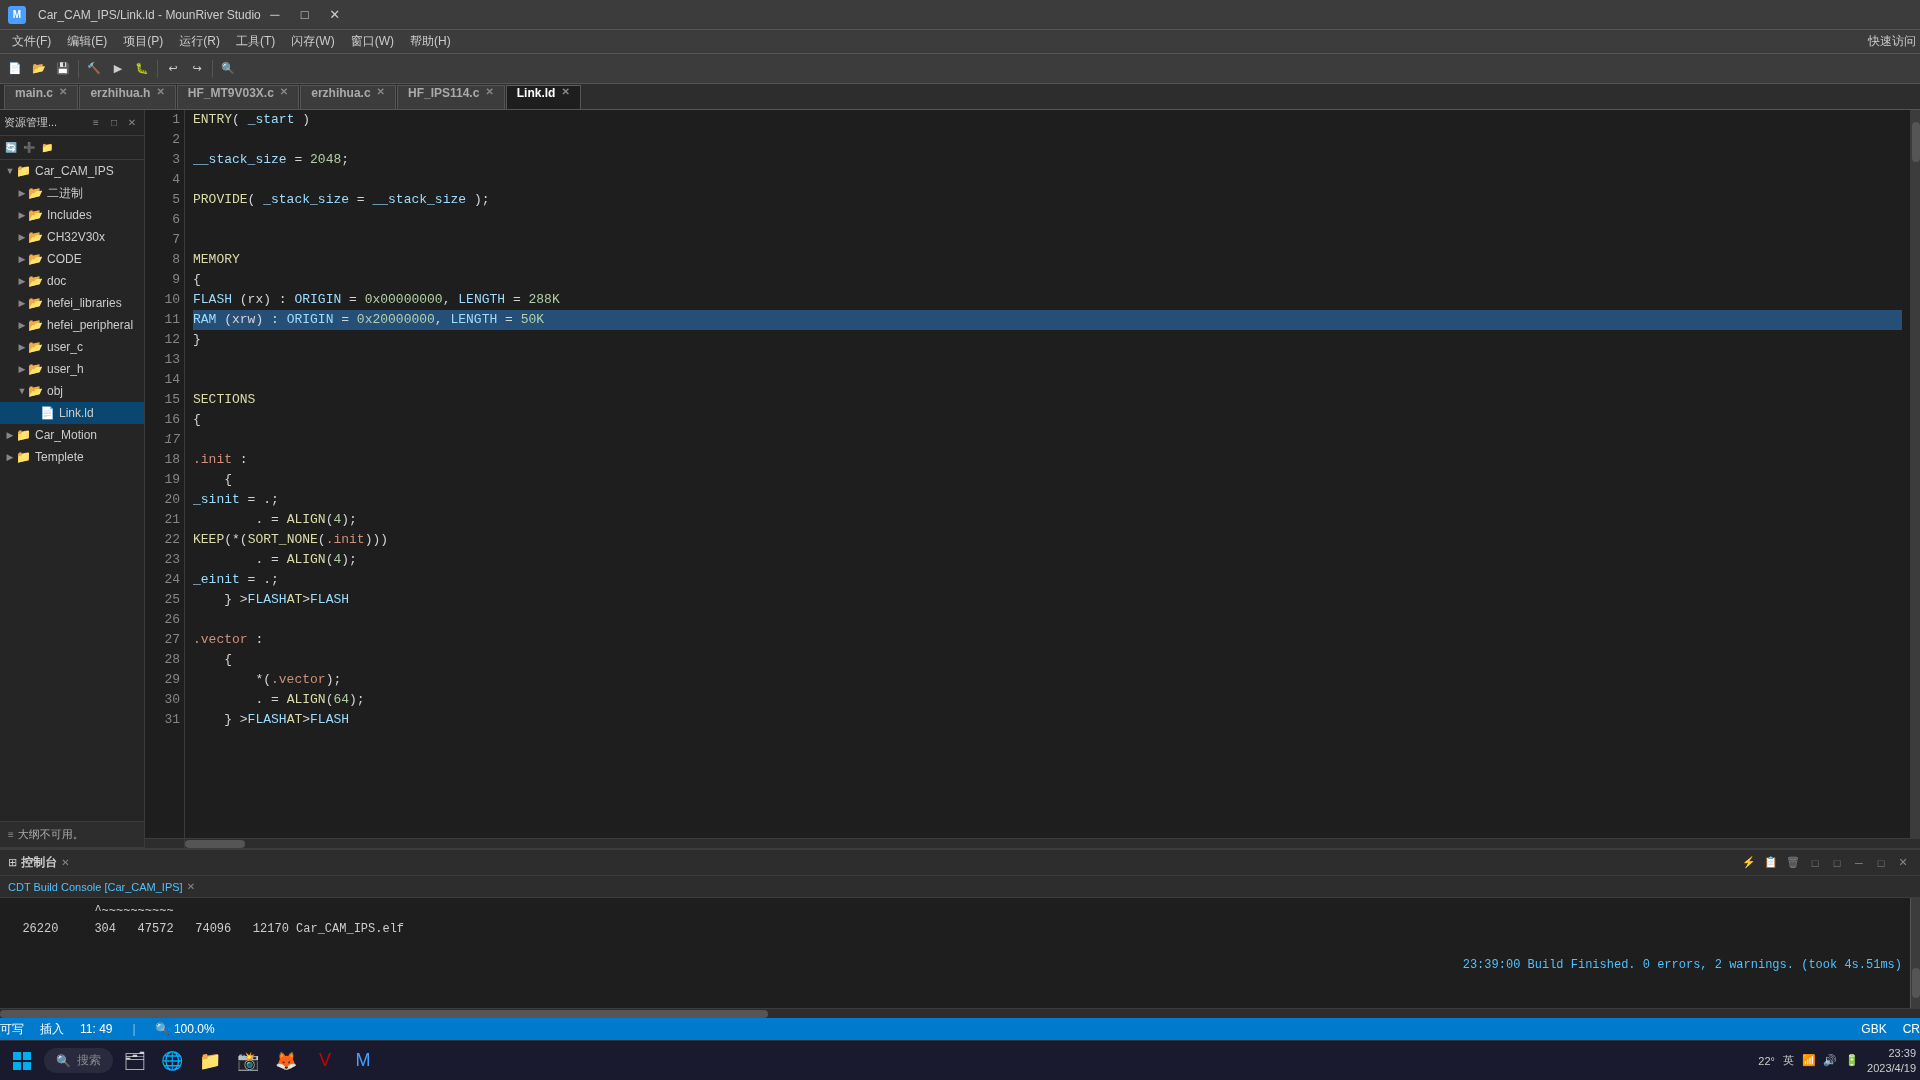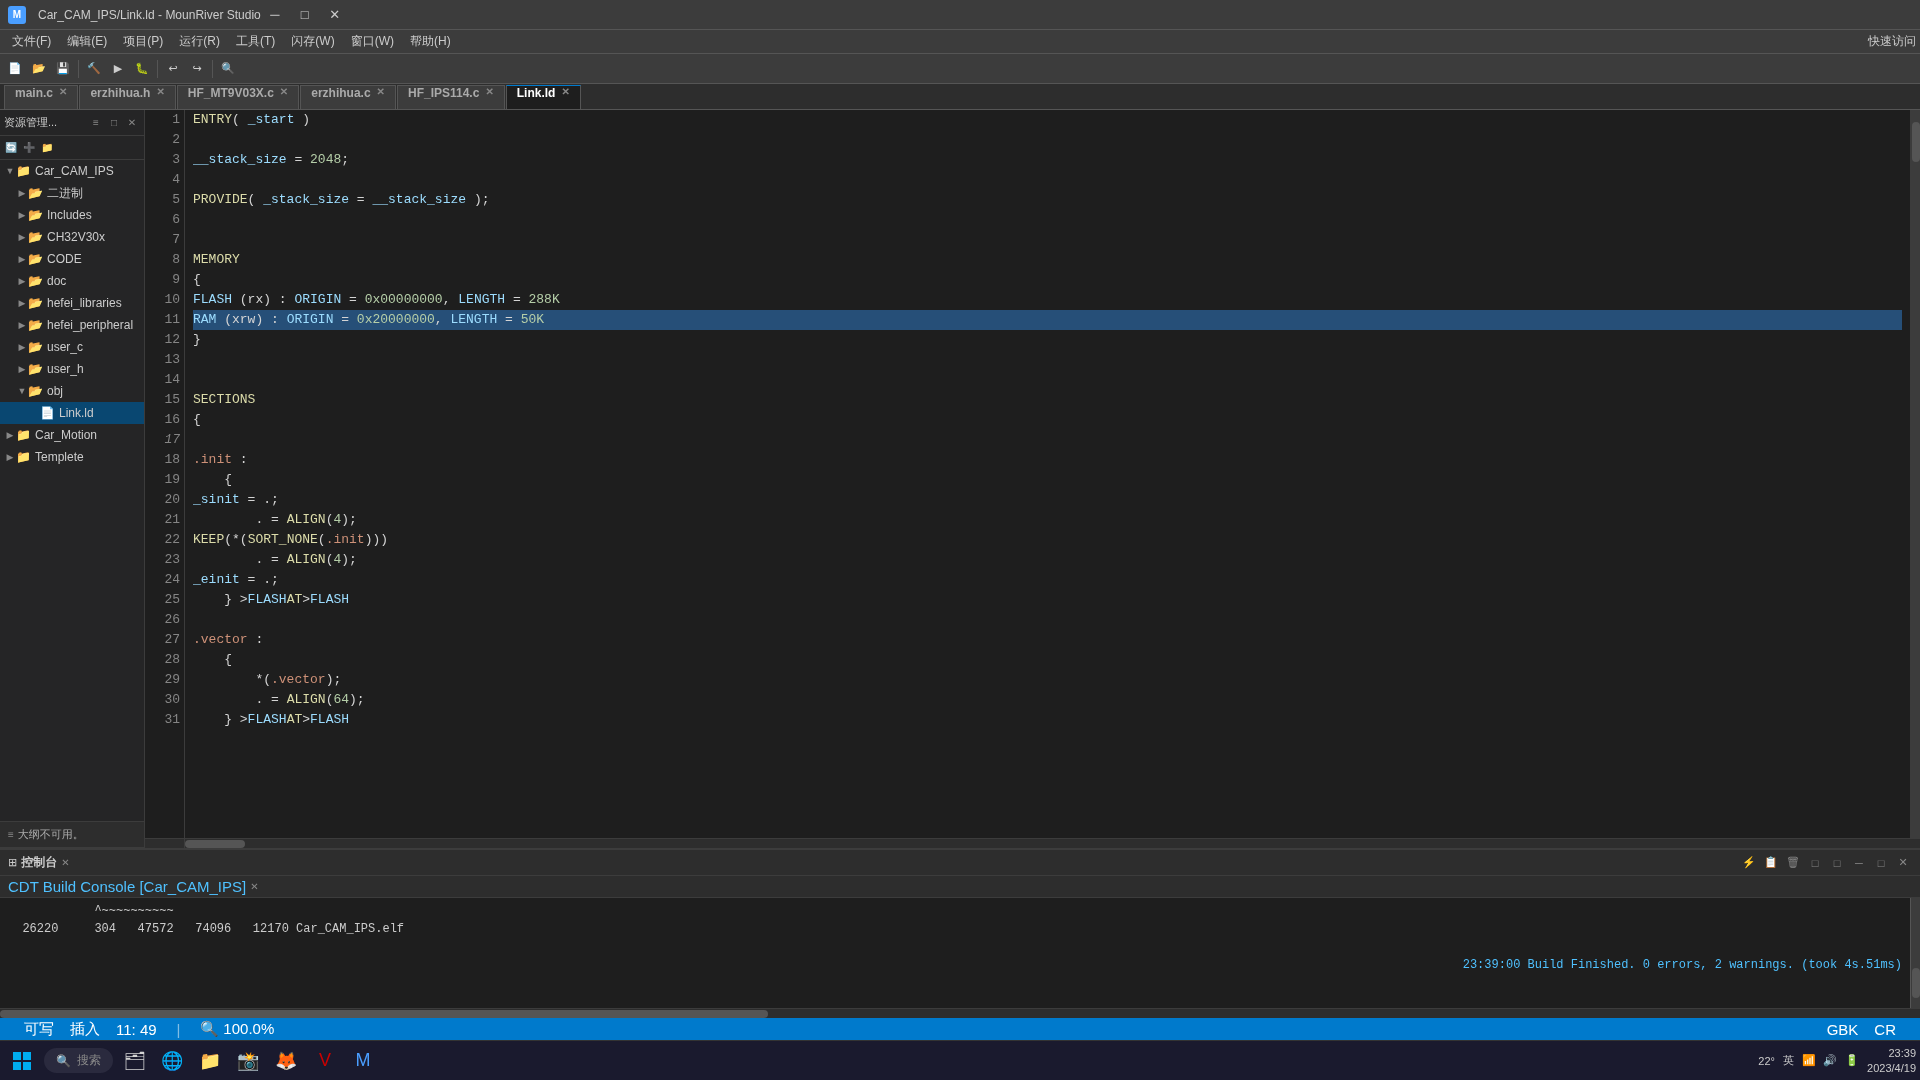--- a/index.html
+++ b/index.html
@@ -58,21 +58,21 @@
     .bottom-panel { height: 170px; background: #1e1e1e; border-top: 2px solid #3c3c3c; display: flex; flex-direction: column; }
     .bottom-panel-header { height: 26px; background: #2d2d2d; display: flex; align-items: center; padding: 0 8px; border-bottom: 1px solid #3c3c3c; font-size: 12px; color: #ccc; }
     .bottom-panel-btns { margin-left: auto; display: flex; gap: 4px; }
     .bottom-panel-btn { width: 18px; height: 18px; background: transparent; border: none; color: #888; cursor: pointer; font-size: 11px; }
     .console-content { flex: 1; overflow-y: auto; padding: 4px 8px; font-family: 'Courier New', monospace; font-size: 12px; color: #ccc; }
     .console-line { line-height: 18px; white-space: pre; }
     .console-line.success { color: #4fc1ff; text-align: right; }
     .console-inner { display: flex; flex: 1; overflow: hidden; }
 
     
-    .statusbar { height: 22px; background: #007acc; display: flex; align-items: center; padding: 0 24px; font-size: 15px; color: #fff; gap: 16px; justify-content: center; }
+    .statusbar { height: 22px; background: #007acc; display: flex; align-items: center; padding: 0 0; font-size: 12px; color: #fff; gap: 16px; justify-content: center; }
     .statusbar-right { margin-left: auto; display: flex; gap: 16px; align-items: center; }
     .statusbar-item { cursor: pointer; }
 
     
     .taskbar { height: 40px; background: #1a1a2e; display: flex; align-items: center; padding: 0 4px; border-top: 1px solid #333; }
     .taskbar-start { width: 36px; height: 36px; display: flex; align-items: center; justify-content: center; cursor: pointer; }
     .taskbar-search { display: flex; align-items: center; background: #2a2a3e; border-radius: 18px; padding: 4px 12px; gap: 6px; margin: 0 4px; }
     .taskbar-apps { display: flex; gap: 2px; }
     .taskbar-app { width: 36px; height: 36px; display: flex; align-items: center; justify-content: center; cursor: pointer; border-radius: 4px; }
     .taskbar-right { margin-left: auto; display: flex; align-items: center; gap: 8px; color: #ccc; font-size: 11px; }
@@ -312,21 +312,21 @@
       <button class="bottom-panel-btn">📋</button>
       <button class="bottom-panel-btn">🗑</button>
       <button class="bottom-panel-btn">□</button>
       <button class="bottom-panel-btn">□</button>
       <button class="bottom-panel-btn">─</button>
       <button class="bottom-panel-btn">□</button>
       <button class="bottom-panel-btn">✕</button>
     </div>
   </div>
   <div style="display:flex;align-items:center;padding:0 8px;height:22px;background:#2d2d2d;border-bottom:1px solid #3c3c3c;">
-    <span style="font-size:15px;color:#4fc1ff;">CDT Build Console [Car_CAM_IPS]</span>
+    <span style="font-size:11px;color:#4fc1ff;">CDT Build Console [Car_CAM_IPS]</span>
     <span style="font-size:10px;color:#888;margin-left:4px;">✕</span>
   </div>
   <div class="console-inner">
     <div class="console-content" id="console-output">
         <div class="console-line">            ^~~~~~~~~~~</div>
         <div class="console-line">  26220     304   47572   74096   12170 Car_CAM_IPS.elf</div>
         <div class="console-line"> </div>
         <div class="console-line success">23:39:00 Build Finished. 0 errors, 2 warnings. (took 4s.51ms)</div>
       </div>
     <div style="width:10px;background:#3c3c3c;border-left:1px solid #555;position:relative;">

